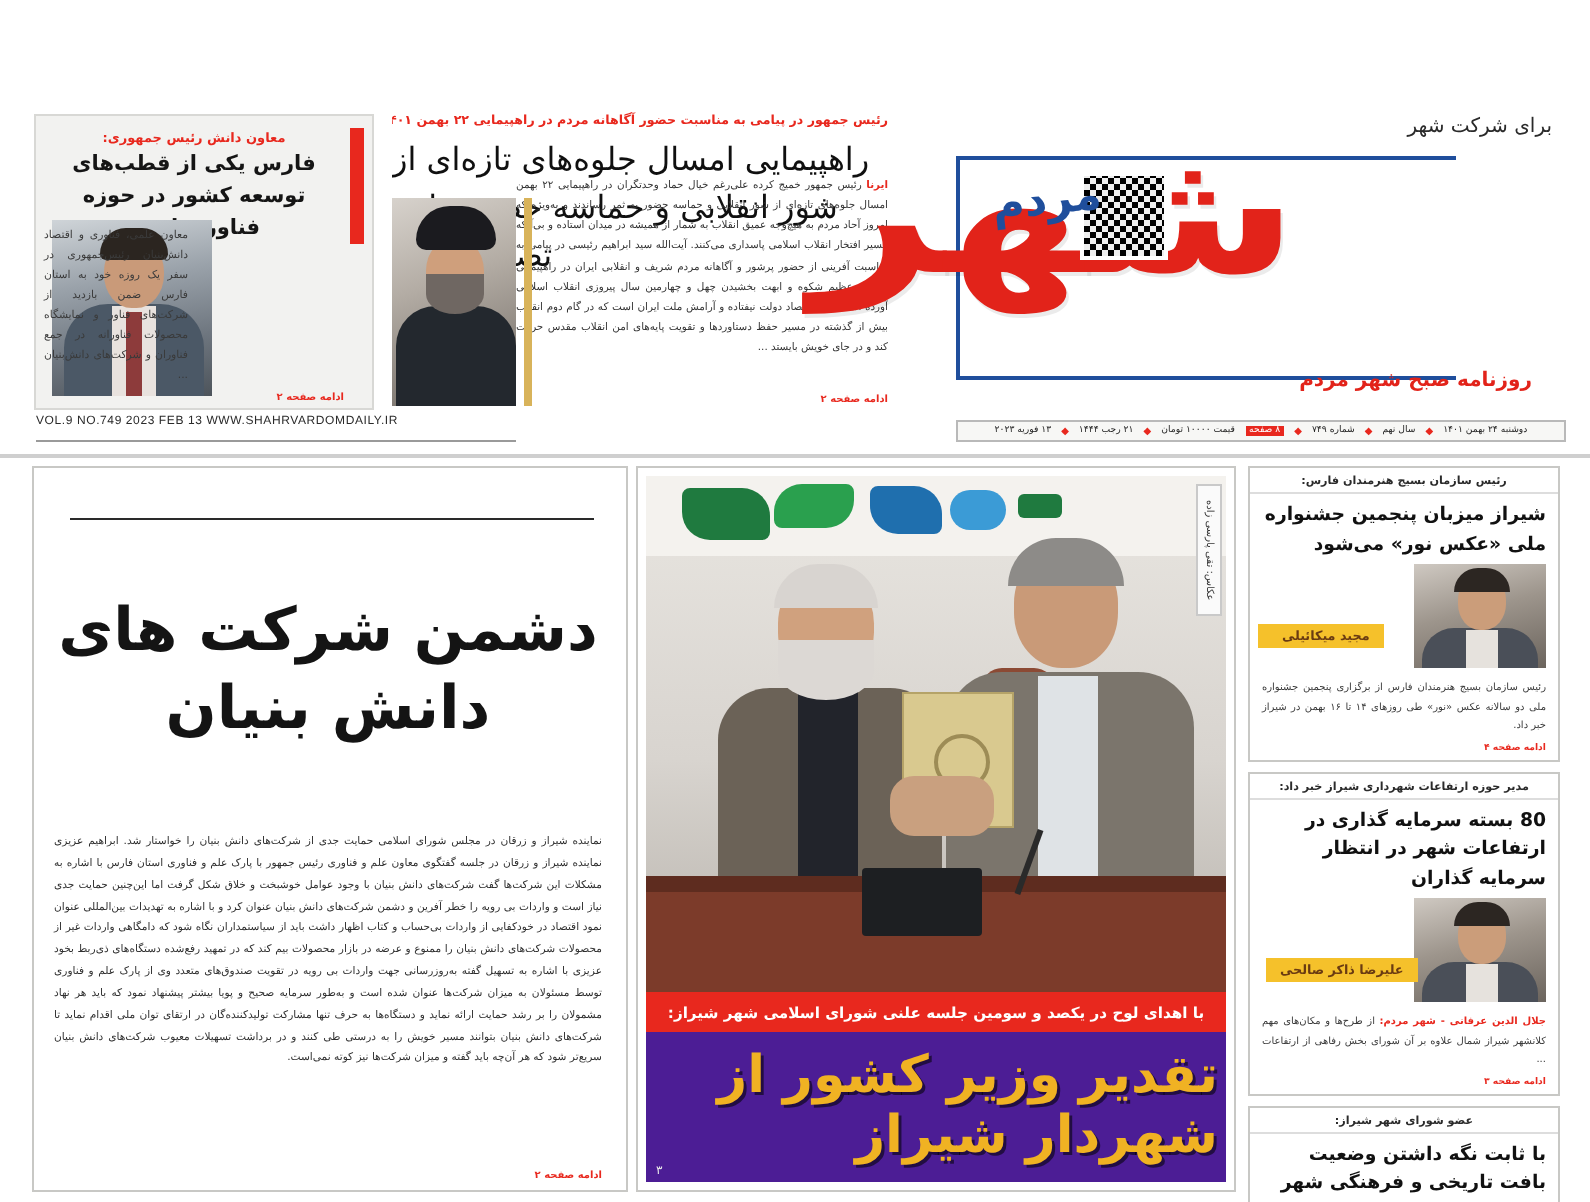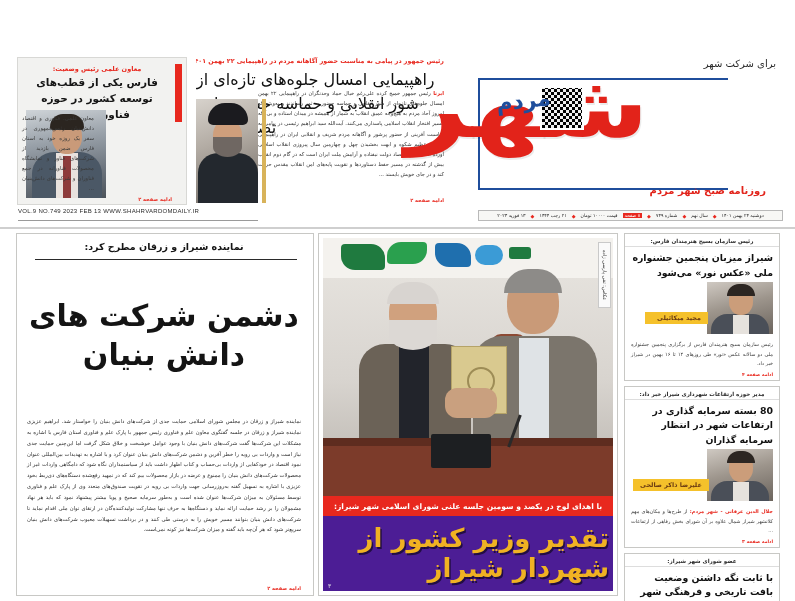--- a/index.html
+++ b/index.html
@@ -247,21 +247,21 @@
 </style>
 </head>
 <body>
 
 <div class="page">
 
   <div class="masthead">
 
     <div class="teaser-left">
       <div class="redbar"></div>
-      <div class="teaser-kicker fa">معاون علمی رئیس وضعیت:</div>
+      <div class="teaser-kicker fa">معاون دانش رئیس جمهوری:</div>
       <div class="teaser-head fa">فارس یکی از قطب‌های توسعه کشور در حوزه فناوری است</div>
       <div class="teaser-photo">
         <div class="tp-body"></div>
         <div class="tp-shirt"></div>
         <div class="tp-tie"></div>
         <div class="tp-face"></div>
         <div class="tp-hair"></div>
       </div>
       <div class="teaser-body fa">معاون علمی، فناوری و اقتصاد دانش‌بنیان رئیس‌جمهوری در سفر یک روزه خود به استان فارس ضمن بازدید از شرکت‌های فناور و نمایشگاه محصولات فناورانه در جمع فناوران و شرکت‌های دانش‌بنیان ...</div>
       <div class="teaser-more fa">ادامه صفحه ۲</div>
@@ -309,21 +309,20 @@
       <span class="sep">◆</span>
       <span>۱۳ فوریه ۲۰۲۳</span>
     </div>
   </div>
 
   <div class="band-rule"></div>
 
   <div class="main">
 
     <div class="lead">
-      <div class="lead-kicker fa">نماینده شیراز و زرقان مطرح کرد:</div>
       <div class="lead-rule"></div>
       <div class="lead-h2 fa">دشمن شرکت های دانش بنیان</div>
       <div class="lead-body fa">نماینده شیراز و زرقان در مجلس شورای اسلامی حمایت جدی از شرکت‌های دانش بنیان را خواستار شد. ابراهیم عزیزی نماینده شیراز و زرقان در جلسه گفتگوی معاون علم و فناوری رئیس جمهور با پارک علم و فناوری استان فارس با اشاره به مشکلات این شرکت‌ها گفت شرکت‌های دانش بنیان با وجود عوامل خوشبخت و خلاق شکل گرفت اما این‌چنین حمایت جدی نیاز است و واردات بی رویه را خطر آفرین و دشمن شرکت‌های دانش بنیان عنوان کرد و با اشاره به تهدیدات بین‌المللی عنوان نمود اقتصاد در خودکفایی از واردات بی‌حساب و کتاب اظهار داشت باید از سیاستمداران نگاه شود که دامگاهی واردات غیر از محصولات شرکت‌های دانش بنیان را ممنوع و عرضه در بازار محصولات بیم کند که در تمهید رفع‌شده دستگاه‌های ذی‌ربط بخود عزیزی با اشاره به تسهیل گفته به‌روزرسانی جهت واردات بی رویه در تقویت صندوق‌های متعدد وی از پارک علم و فناوری توسط مسئولان به میزان شرکت‌ها عنوان شده است و به‌طور سرمایه صحیح و پویا بیشتر پیشنهاد نمود که باید هر نهاد مشمولان را بر رشد حمایت ارائه نماید و دستگاه‌ها به حرف تنها مشارکت تولیدکننده‌گان در ارتقای توان ملی اقدام نماید تا شرکت‌های دانش بنیان بتوانند مسیر خویش را به درستی طی کنند و در برداشت تسهیلات معیوب شرکت‌های دانش بنیان سریع‌تر شود که هر آن‌چه باید گفته و میزان شرکت‌ها نیز کوته نمی‌است.</div>
       <div class="lead-more fa">ادامه صفحه ۲</div>
     </div>
 
     <div class="photo-story">
       <div class="ps-inner">
         <div class="ps-photo">
           <div class="ps-backdrop">
@@ -365,21 +364,21 @@
       <div class="side-card">
         <div class="sc-kicker fa">رئیس سازمان بسیج هنرمندان فارس:</div>
         <div class="sc-head fa">شیراز میزبان پنجمین جشنواره ملی «عکس نور» می‌شود</div>
         <div class="sc-mid">
           <div class="sc-photo" style="left:auto;right:6px;">
             <div class="s"></div>
             <div class="sh"></div>
             <div class="h"></div>
             <div class="hr"></div>
           </div>
-          <div class="sc-name fa" style="right:auto;left:20px;padding-left:12px;">مجید میکائیلی</div>
+          <div class="sc-name fa" style="right:auto;left:4px;padding-left:12px;">مجید میکائیلی</div>
         </div>
         <div class="sc-body fa">رئیس سازمان بسیج هنرمندان فارس از برگزاری پنجمین جشنواره ملی دو سالانه عکس «نور» طی روزهای ۱۴ تا ۱۶ بهمن در شیراز خبر داد.</div>
         <div class="sc-more fa">ادامه صفحه ۴</div>
       </div>
 
       <div class="side-card">
         <div class="sc-kicker fa">مدیر حوزه ارتفاعات شهرداری شیراز خبر داد:</div>
         <div class="sc-head fa">80 بسته سرمایه گذاری در ارتفاعات شهر در انتظار سرمایه گذاران</div>
         <div class="sc-mid">
           <div class="sc-photo" style="left:auto;right:6px;">

